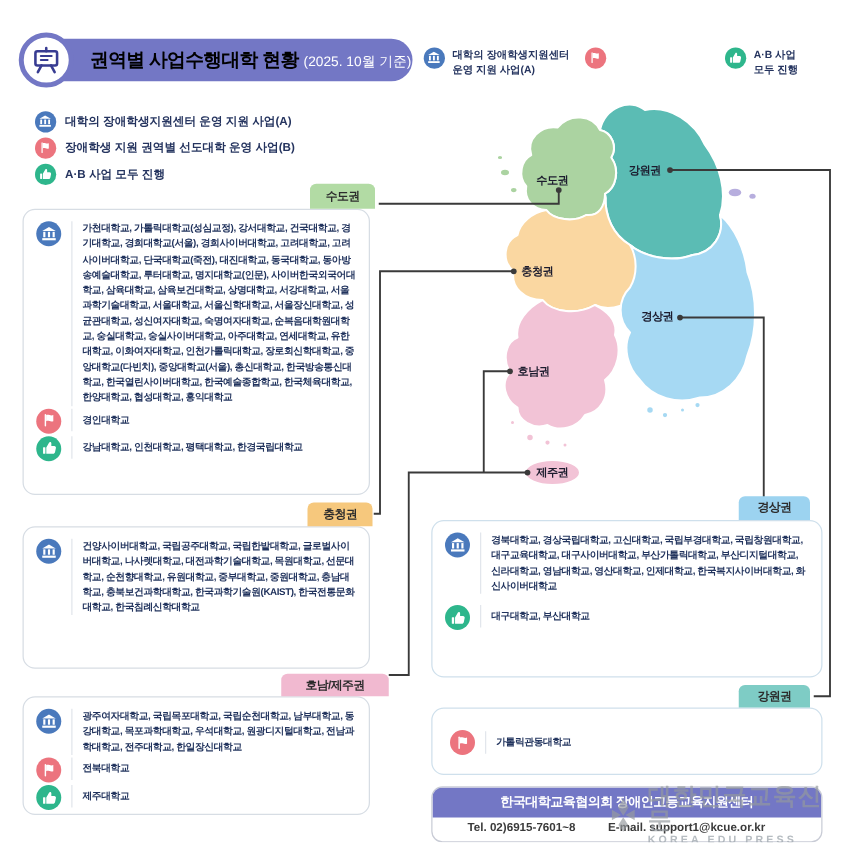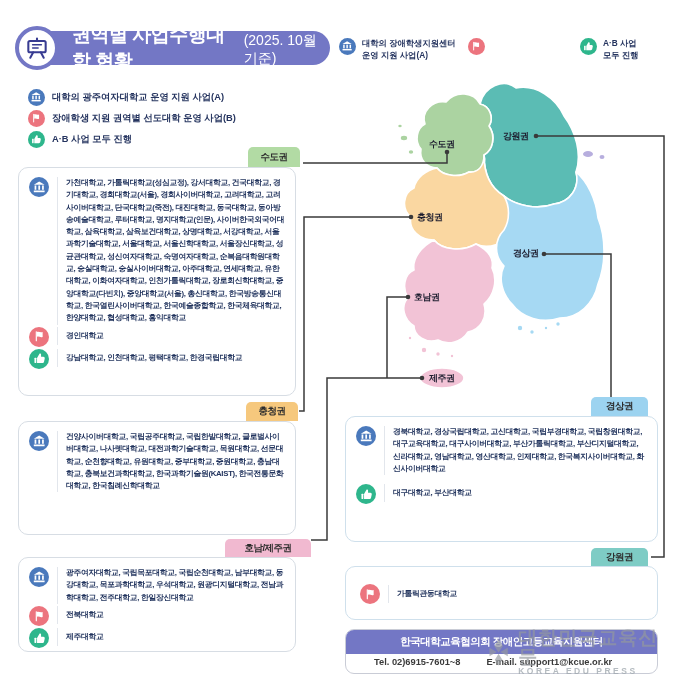--- a/index.html
+++ b/index.html
@@ -1,22 +1,22 @@
 <!DOCTYPE html>
 <html><head>
 <meta charset="utf-8">
 <style>
   html,body{margin:0;padding:0;background:#fff;}
   #canvas{position:relative;width:674px;height:674px;background:#fff;overflow:hidden;
           font-family:"Liberation Sans","DejaVu Sans",sans-serif;color:#1d2f55;}
   
   .header-pill{position:absolute;left:24px;top:31px;width:306px;height:34px;background:#7377C5;
     border-radius:18px;display:flex;align-items:center;padding-left:48px;box-sizing:border-box;}
-  .header-pill .t{color:#ffffff;font-weight:bold;font-size:19px;letter-spacing:-0.5px;}
-  .header-pill .n{color:#fff;font-size:14px;margin-left:4px;margin-top:3px;}
+  .header-pill .t{color:#000000;font-weight:bold;font-size:15px;letter-spacing:-0.5px;}
+  .header-pill .n{color:#fff;font-size:11px;margin-left:4px;margin-top:3px;}
   .header-icon{position:absolute;left:15px;top:26px;width:44px;height:44px;border-radius:50%;
     background:#fff;border:4px solid #7377C5;box-sizing:border-box;display:flex;align-items:center;justify-content:center;z-index:2;}
   
   .lrow{position:absolute;display:flex;align-items:center;gap:7px;}
   .lrow .txt{font-size:9.3px;font-weight:bold;color:#25345f;}
   .rleg{position:absolute;display:flex;align-items:flex-start;gap:6px;}
   .rleg .txt{font-size:8.3px;font-weight:bold;color:#25345f;line-height:11.5px;}
   .badge{border-radius:50%;display:inline-flex;align-items:center;justify-content:center;flex:0 0 auto;}
   .badge svg{width:72%;height:72%;}
   .badge.sm{width:17px;height:17px;}
@@ -131,21 +131,21 @@
         <svg viewBox="0 0 20 20">
           <g fill="#fff">
             <path d="M10 2.2 L17.5 6.6 H2.5 Z"></path>
             <rect x="3.6" y="7.6" width="2.4" height="6"></rect>
             <rect x="8.8" y="7.6" width="2.4" height="6"></rect>
             <rect x="14" y="7.6" width="2.4" height="6"></rect>
             <rect x="2.5" y="14.6" width="15" height="2.4"></rect>
           </g>
         </svg>
       </span>
-    <span class="txt">대학의 광주여자대학교 운영 지원 사업(A)</span>
+    <span class="txt">대학의 장애학생지원센터 운영 지원 사업(A)</span>
   </div>
   <div class="lrow" style="left:28px;top:110px;">
     <span class="badge b sm">
         <svg viewBox="0 0 20 20">
           <g fill="#fff">
             <rect x="5.2" y="3" width="1.6" height="14" rx="0.8"></rect>
             <path d="M6.8 4.2 C9.5 2.8 11.5 5.6 14.8 4.2 V11 C11.5 12.4 9.5 9.6 6.8 11 Z"></path>
           </g>
         </svg>
       </span>

